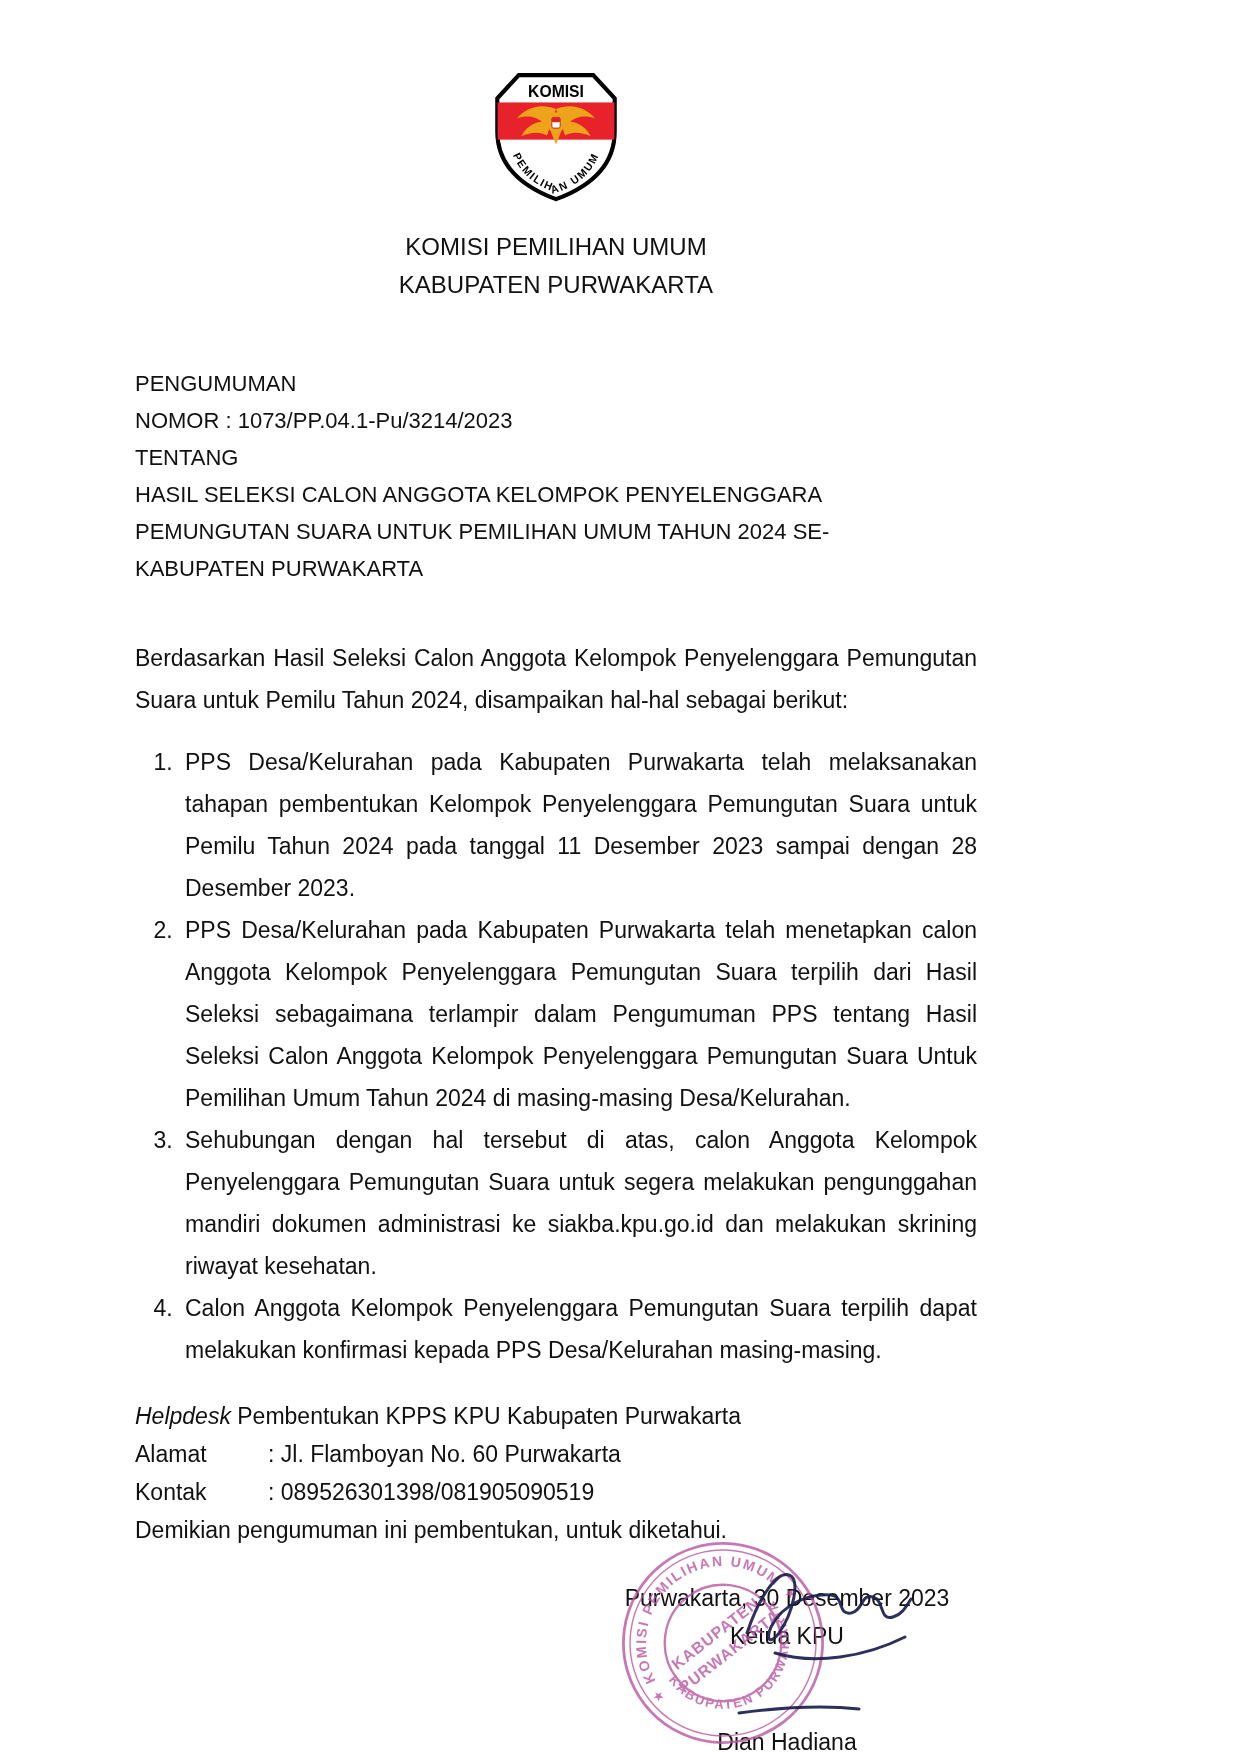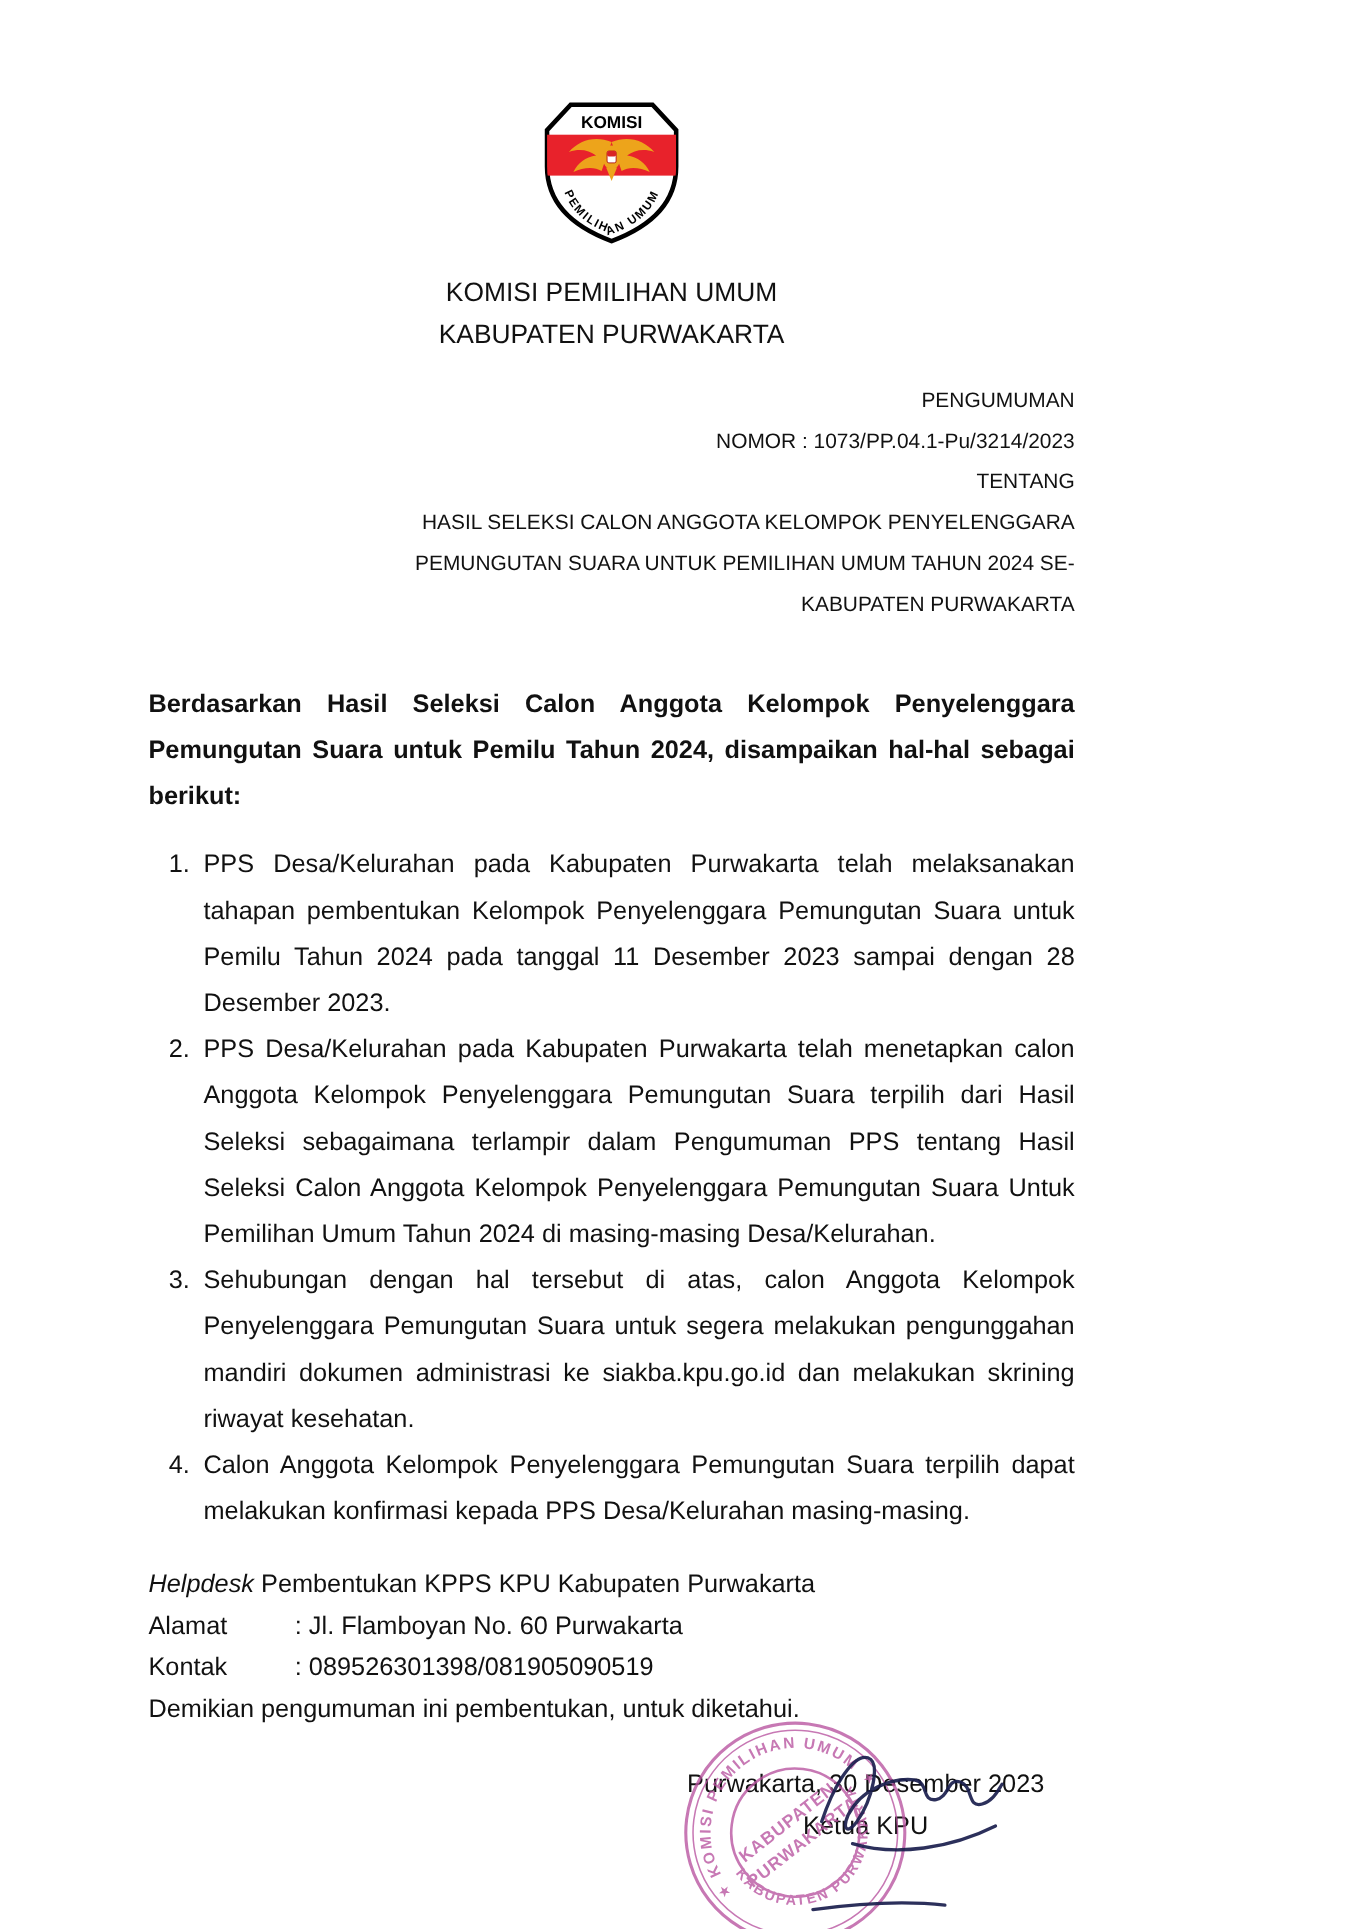--- a/index.html
+++ b/index.html
@@ -6,32 +6,31 @@
   html, body { background: #ffffff; }
   body {
     width: 1241px; height: 1754px;
     font-family: "Liberation Sans", "DejaVu Sans", sans-serif;
     color: #111111;
     position: relative;
     overflow: hidden;
   }
   .page {
     width: 1241px; height: 1574px;
-    padding: 84px 264px 0 135px;
+    padding: 64px 264px 0 135px;
     position: relative;
   }
   .logo { width: 124px; margin: 0 auto; }
   .logo svg { display: block; width: 124px; height: 148px; }
   .org { margin-top: 16px; text-align: center; font-size: 24px; line-height: 38px; }
-  .title { margin-top: 22px; text-align: right; font-size: 19px; line-height: 37px; }
+  .title { margin-top: 61px; text-align: left; font-size: 22px; line-height: 37px; }
   .intro {
     margin-top: 50px;
     font-size: 23px; line-height: 42px;
     text-align: justify;
-    font-weight: bold;
   }
   ol.items {
     margin-top: 20px;
     padding-left: 44px;
     font-size: 23px; line-height: 42px;
   }
   ol.items li { text-align: justify; padding-left: 6px; }
   .helpdesk { margin-top: 26px; font-size: 23px; line-height: 38px; }
   .helpdesk em { }
   .hd-key { display: inline-block; width: 133px; }

